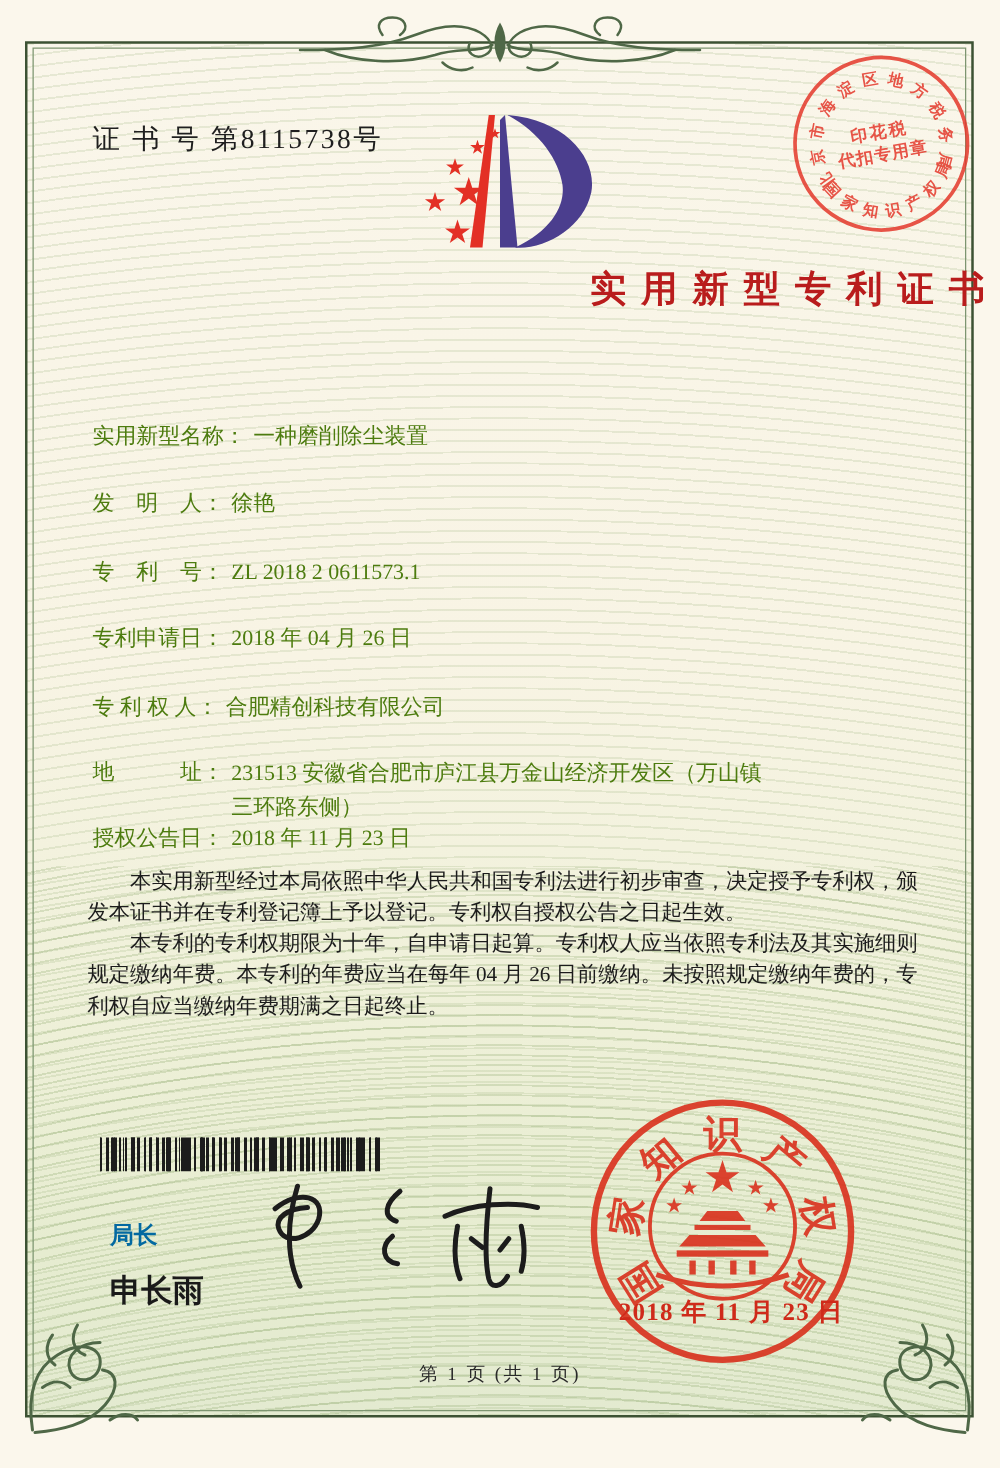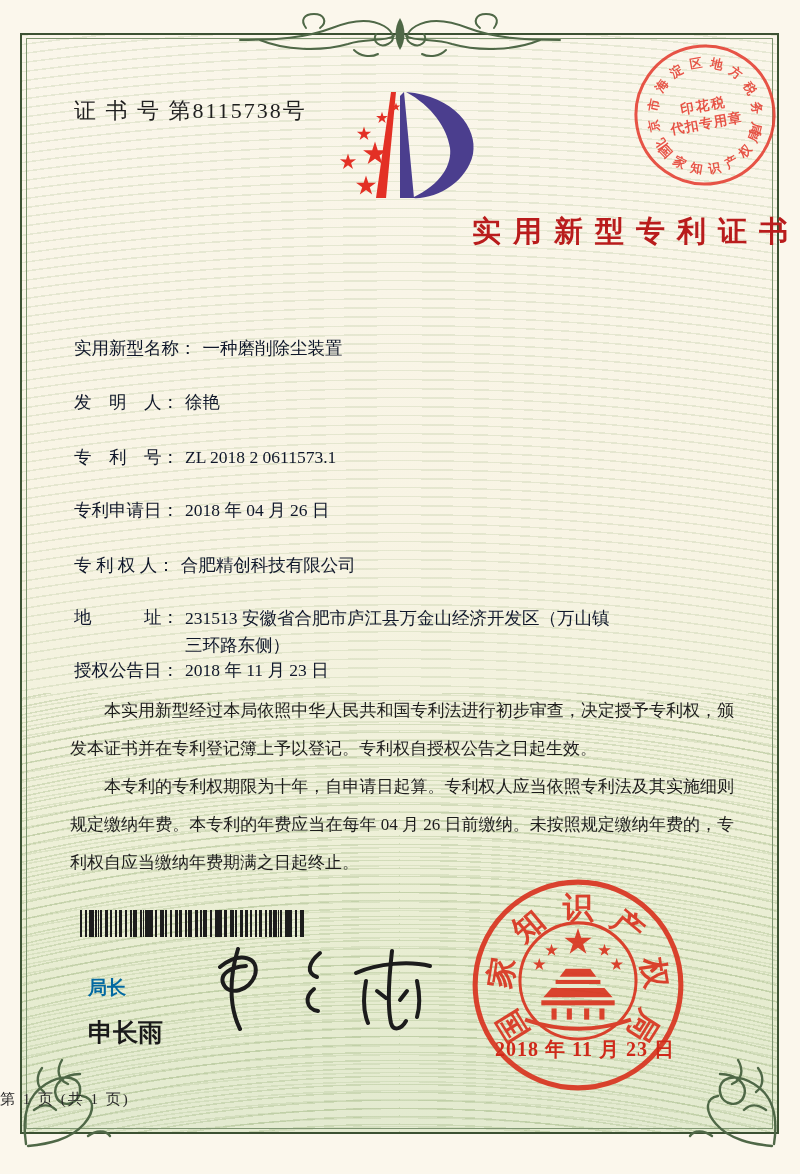--- a/index.html
+++ b/index.html
@@ -18,40 +18,40 @@
   .inner-bg::after{
     content:"";position:absolute;left:0;right:0;bottom:0;height:40%;
     background:repeating-radial-gradient(circle at 50% 420%, rgba(140,168,108,0.28) 0 1.5px, rgba(0,0,0,0) 1.5px 8px);
   }
   .frame-a{position:absolute;left:20px;top:33px;right:21px;bottom:40px;border:2px solid #3c5233;pointer-events:none;}
   .frame-b{position:absolute;left:26px;top:38px;right:27px;bottom:45px;border:1px solid #7d9570;pointer-events:none;}
   .cert-no{position:absolute;left:74px;top:96px;font-size:22px;letter-spacing:2px;color:#1f1f1f;}
   .logo{position:absolute;left:330px;top:82px;}
   .tax-stamp{position:absolute;left:630px;top:40px;transform:rotate(-10deg);opacity:.85;}
   .title{position:absolute;left:0;right:0;top:212px;text-align:right;font-size:29px;font-weight:bold;letter-spacing:12px;color:#b91c1c;}
-  .field-row{position:absolute;left:74px;font-size:17.5px;color:#0f172a;white-space:nowrap;}
+  .field-row{position:absolute;left:74px;font-size:17.5px;color:#4d7c0f;white-space:nowrap;}
   .field-row .lbl{display:inline-block;}
   .field-row .val{display:inline-block;margin-left:6px;}
   .addr-val{display:inline-block;vertical-align:top;margin-left:6px;line-height:27px;white-space:normal;width:565px;}
   .dual .pair2{position:absolute;left:386px;top:0;white-space:nowrap;}
-  .paras{position:absolute;left:70px;top:692px;width:664px;font-size:17px;line-height:38px;text-align:justify;color:#1c1c1c;}
+  .paras{position:absolute;left:70px;top:692px;width:664px;font-size:17px;line-height:25px;text-align:justify;color:#1c1c1c;}
   .paras p{margin:0;text-indent:2em;}
   .barcode{
     position:absolute;left:80px;top:910px;width:224px;height:27px;
     background:
       repeating-linear-gradient(90deg,#1c1c1c 0 2px,rgba(0,0,0,0) 2px 5px),
       repeating-linear-gradient(90deg,#1c1c1c 0 1px,rgba(0,0,0,0) 1px 9px),
       repeating-linear-gradient(90deg,rgba(0,0,0,0) 0 11px,#1c1c1c 11px 14px);
   }
   .signer-title{position:absolute;left:88px;top:975px;font-family:"Liberation Sans",sans-serif;font-weight:bold;font-size:19px;color:#0369a1;}
   .signer-name{position:absolute;left:88px;top:1016px;font-family:"Liberation Sans",sans-serif;font-weight:bold;font-size:25px;color:#1a1a1a;}
   .signature{position:absolute;left:198px;top:933px;}
   .seal{position:absolute;left:468px;top:875px;}
   .seal-date{position:absolute;left:478px;top:1036px;width:214px;text-align:center;font-size:20px;font-weight:bold;color:#cf2a1a;white-space:nowrap;letter-spacing:1px;}
-  .footer{position:absolute;left:0;right:0;top:1090px;font-size:15px;color:#2a2a2a;letter-spacing:2px;}
+  .footer{position:absolute;left:0;right:0;top:1090px;text-align:center;font-size:15px;color:#2a2a2a;letter-spacing:2px;}
   .ornament{position:absolute;pointer-events:none;}
   svg text{font-family:"Liberation Serif",serif;}
 </style>
 </head>
 <body>
 
 <div class="inner-bg"></div>
 <div class="frame-a"></div>
 <div class="frame-b"></div>
 

